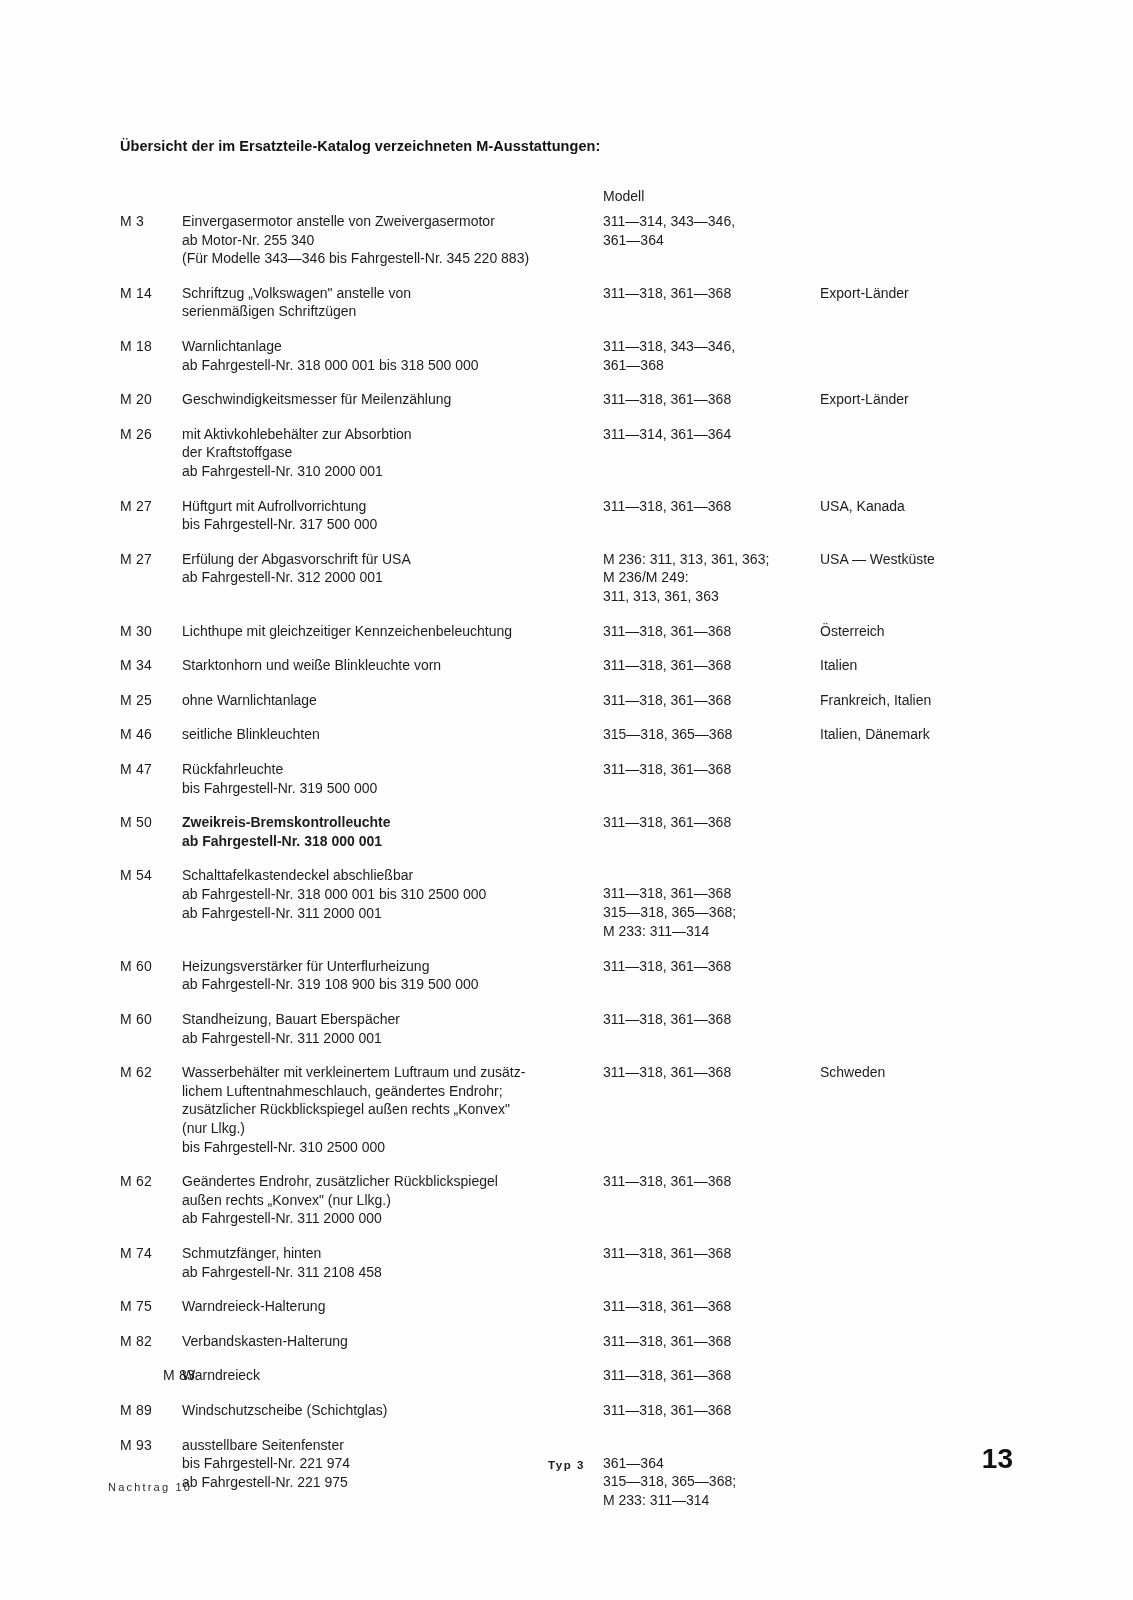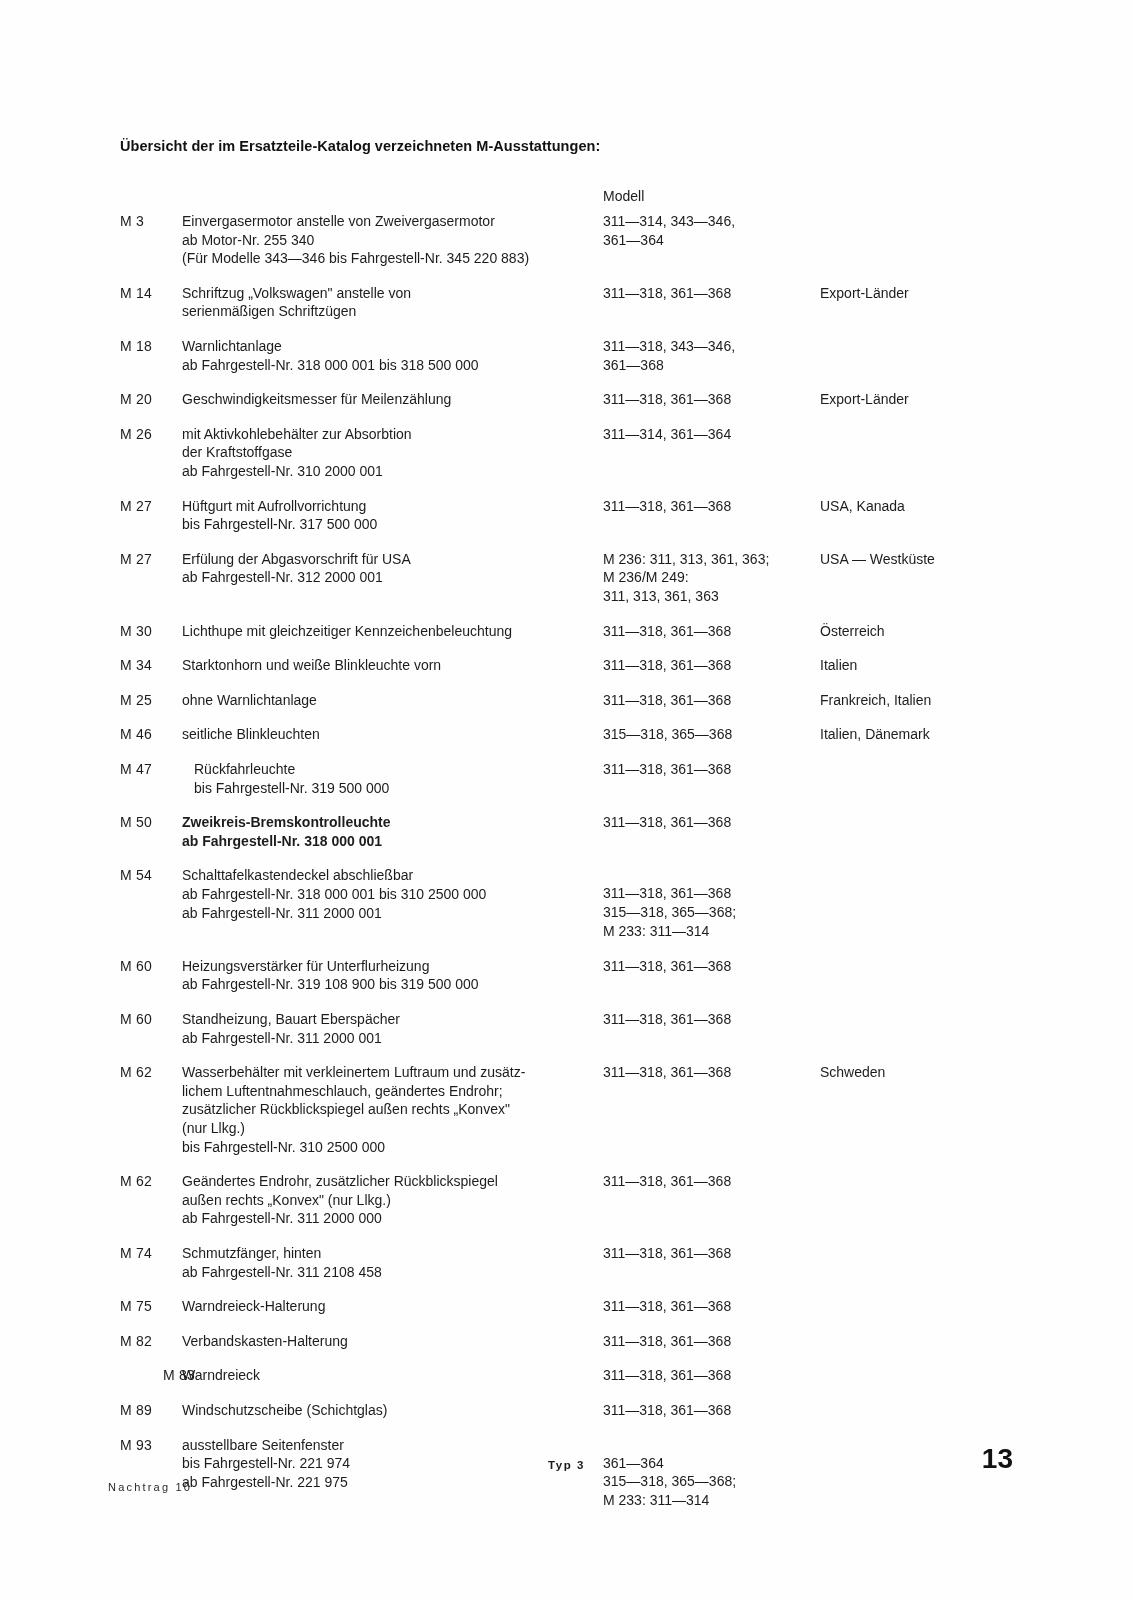--- a/index.html
+++ b/index.html
@@ -206,21 +206,21 @@
           <div class="cell c-land" style="top: 0px;">Frankreich, Italien</div>
         </div>
         <div class="row" style="position: absolute; top: 513.4px;">
           <div class="cell c-code" style="top: 0px;">M 46</div>
           <div class="cell c-desc" style="top: 0px;">seitliche Blinkleuchten</div>
           <div class="cell c-modell" style="top: 0px;">315—318, 365—368</div>
           <div class="cell c-land" style="top: 0px;">Italien, Dänemark</div>
         </div>
         <div class="row" style="position: absolute; top: 548px;">
           <div class="cell c-code" style="top: 0px;">M 47</div>
-          <div class="cell c-desc" style="top: 0px; margin-left: 12px;">Rückfahrleuchte
+          <div class="cell c-desc" style="top: 0px;">Rückfahrleuchte
 bis Fahrgestell-Nr. 319 500 000</div>
           <div class="cell c-modell" style="top: 0px;">311—318, 361—368</div>
         </div>
         <div class="row" style="position: absolute; top: 601.2px;">
           <div class="cell c-code" style="top: 0px;">M 50</div>
           <div class="cell c-desc" style="top: 0px; font-weight: bold;">Zweikreis-Bremskontrolleuchte
 ab Fahrgestell-Nr. 318 000 001</div>
           <div class="cell c-modell" style="top: 0px;">311—318, 361—368</div>
         </div>
         <div class="row" style="position: absolute; top: 654.4px;">

